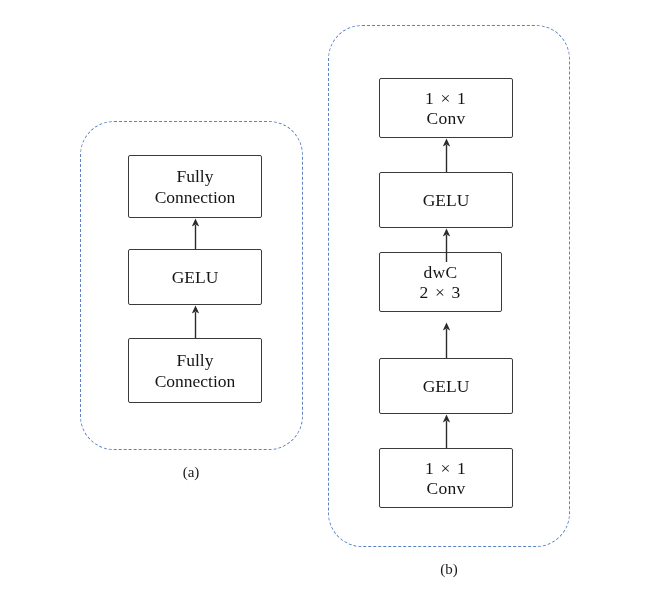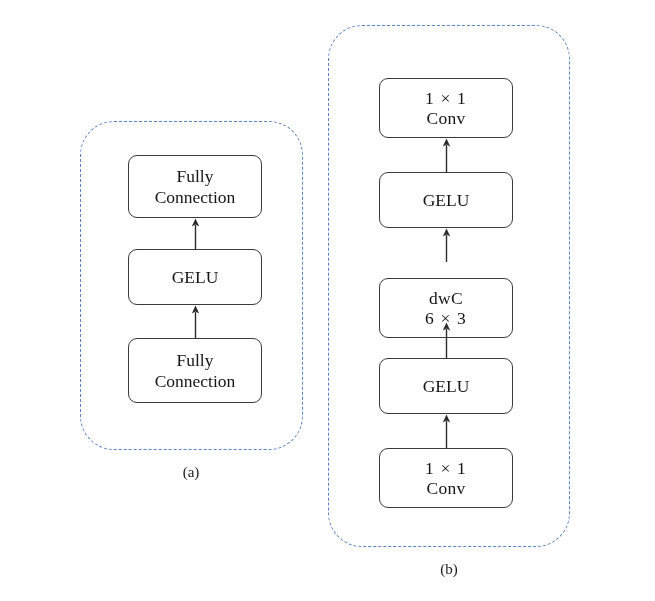--- a/index.html
+++ b/index.html
@@ -28,21 +28,21 @@
     background: transparent;
   }
   #panel-a { left: 80px;  top: 121px; width: 223px; height: 329px; }
   #panel-b { left: 328px; top: 25px;  width: 242px; height: 522px; }
 
   
   .node {
     position: absolute;
     box-sizing: border-box;
     border: 1.4px solid #3a3a3a;
-    border-radius: 9px;
+    border-radius: 2px;
     background: #ffffff;
     display: flex;
     flex-direction: column;
     align-items: center;
     justify-content: center;
     line-height: 1.16;
     color: #151515;
     font-size: 17.5px;
     text-align: center;
   }
@@ -108,23 +108,23 @@
 
   <div class="node" style="left:379px; top:78px; width:134px; height:60px;">
     <span class="ln mathup">1 × 1</span>
     <span class="ln italic">Conv</span>
   </div>
 
   <div class="node" style="left:379px; top:172px; width:134px; height:56px;">
     <span class="ln">GELU</span>
   </div>
 
-  <div class="node" style="left:379px; top:278px; width:134px; height:60px;">
+  <div class="node" style="left:379px; top:252px; width:123px; height:60px;">
     <span class="ln italic">dwC</span>
-    <span class="ln mathup">6 × 3</span>
+    <span class="ln mathup">2 × 3</span>
   </div>
 
   <div class="node" style="left:379px; top:358px; width:134px; height:56px;">
     <span class="ln">GELU</span>
   </div>
 
   <div class="node" style="left:379px; top:448px; width:134px; height:60px;">
     <span class="ln mathup">1 × 1</span>
     <span class="ln italic">Conv</span>
   </div>

